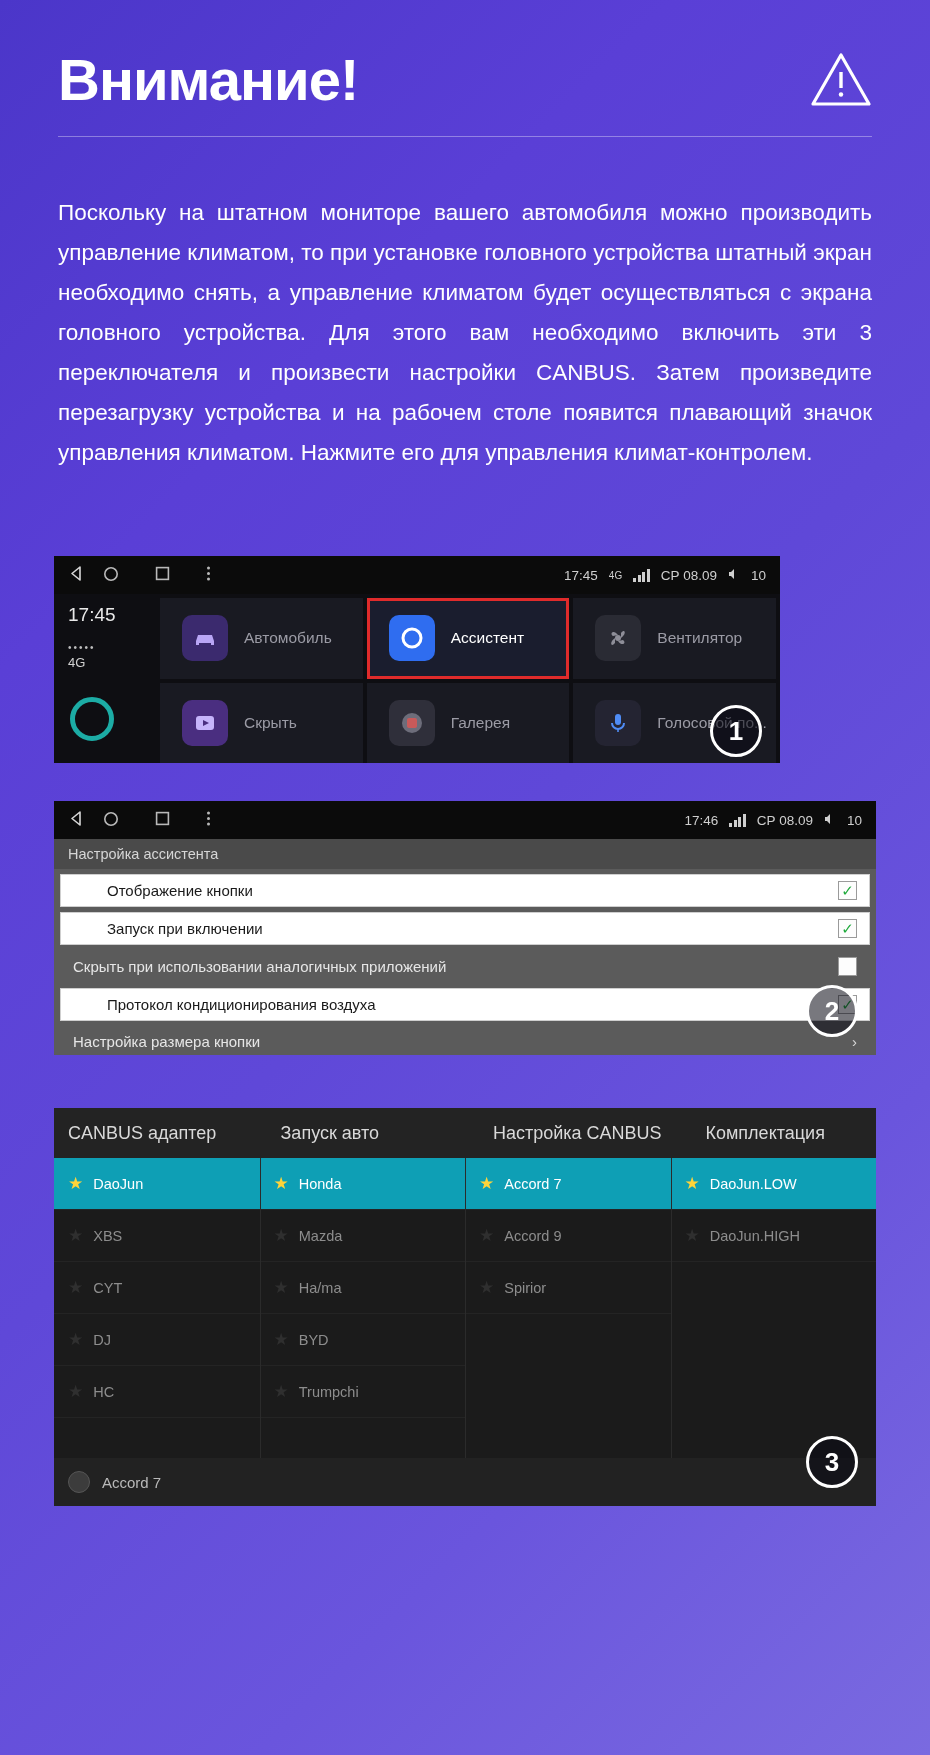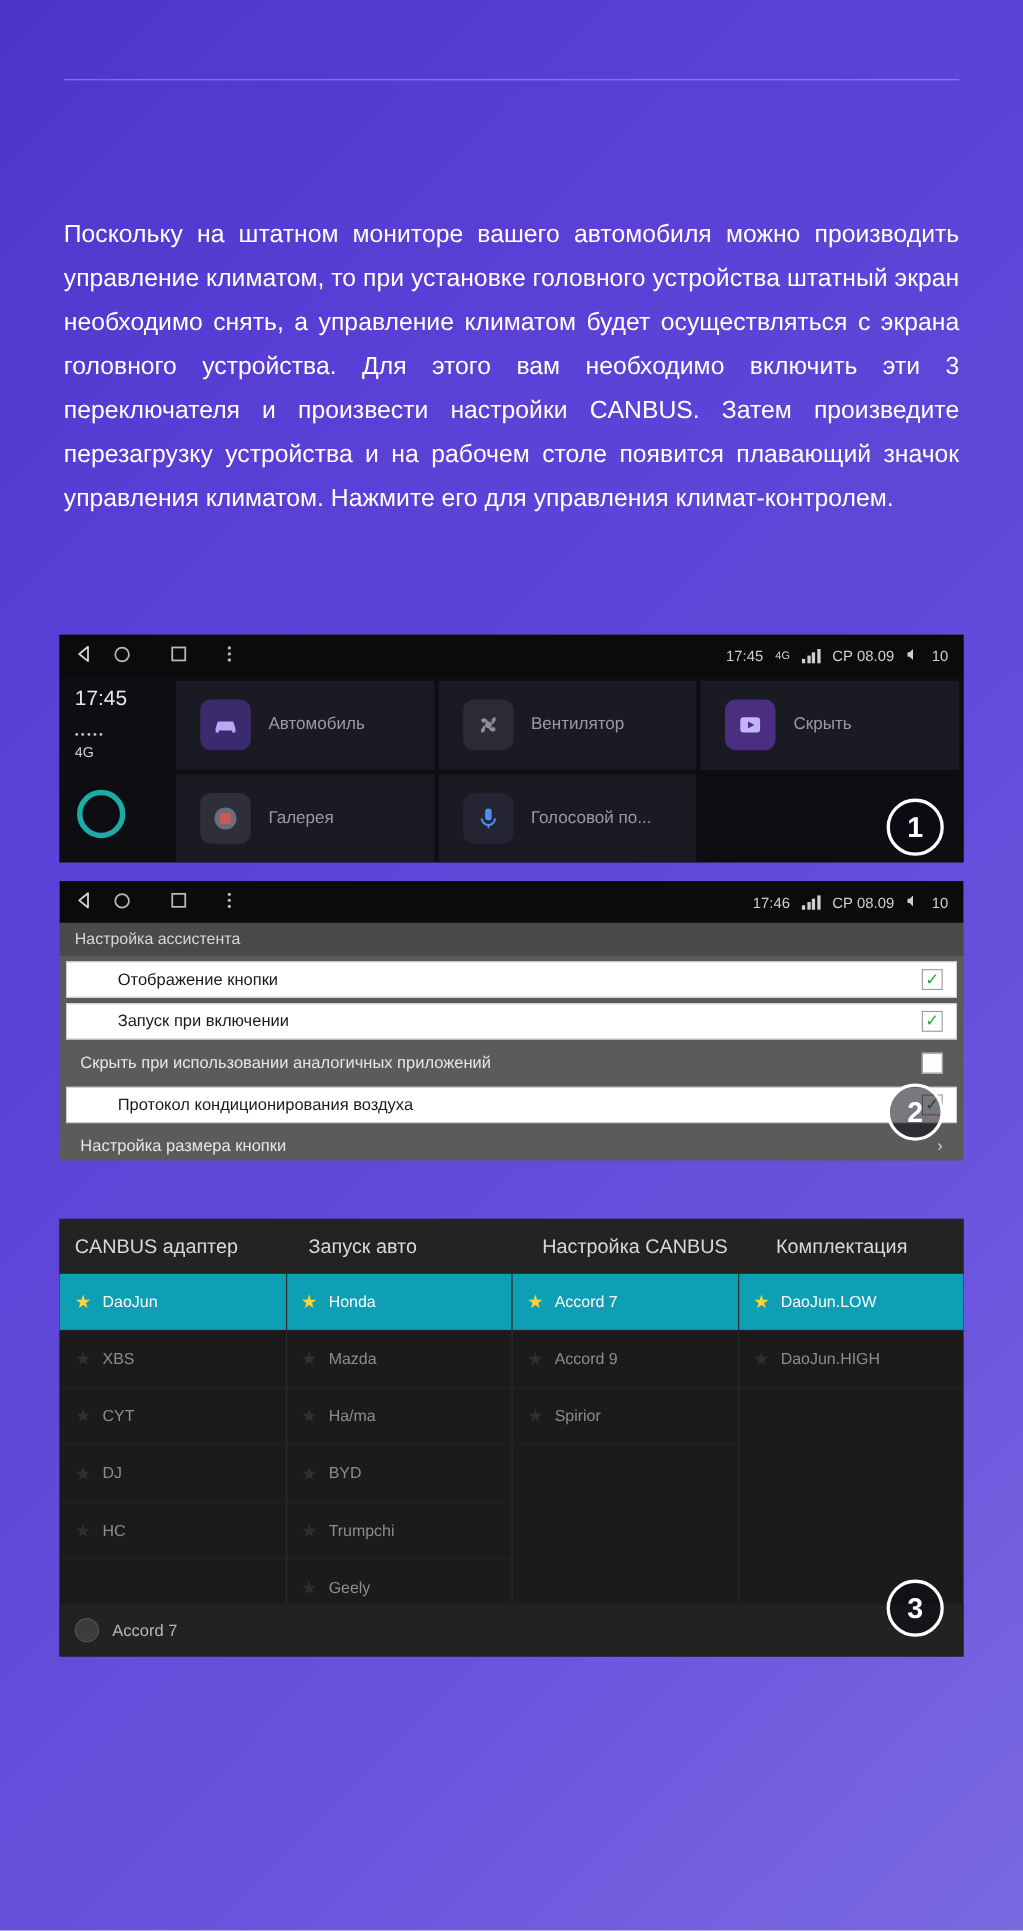--- a/index.html
+++ b/index.html
@@ -115,22 +115,22 @@
     background: #cfcfcf;
   }
   .sig-bars i:nth-child(1){height:4px}
   .sig-bars i:nth-child(2){height:7px}
   .sig-bars i:nth-child(3){height:10px}
   .sig-bars i:nth-child(4){height:13px}
   .net-label { font-size: 10px; vertical-align: super; }
 
   
   #panel1 {
-    left: 54px; top: 577px;
-    width: 822px; height: 207px;
+    left: 54px; top: 556px;
+    width: 726px; height: 207px;
   }
   #panel1 .body {
     position: relative;
     height: 169px;
     background: #0e0e12;
     display: flex;
   }
   .left-col {
     width: 106px;
     padding: 10px 0 0 14px;
@@ -299,20 +299,30 @@
     width: 1px;
     background: #2b2b2b;
   }
 </style>
 </head>
 <body>
 
 <div class="page">
 
   <div class="header">
+    <div class="header-row">
+      <div class="title">Внимание!</div>
+      <div class="warn-icon">
+        <svg width="62" height="58" viewBox="0 0 62 58">
+          <path d="M31 4 L59 53 L3 53 Z" fill="none" stroke="#ffffff" stroke-width="3.2" stroke-linejoin="round"></path>
+          <rect x="29.3" y="21" width="3.4" height="16" fill="#ffffff"></rect>
+          <circle cx="31" cy="43.5" r="2.2" fill="#ffffff"></circle>
+        </svg>
+      </div>
+    </div>
     <div class="divider"></div>
   </div>
 
   <div class="intro">Поскольку на штатном мониторе вашего автомобиля можно производить управление климатом, то при установке головного устройства штатный экран необходимо снять, а управление климатом будет осуществляться с экрана головного устройства. Для этого вам необходимо включить эти 3 переключателя и произвести настройки CANBUS. Затем произведите перезагрузку устройства и на рабочем столе появится плавающий значок управления климатом. Нажмите его для управления климат-контролем.</div>
 
   <div class="panel" id="panel1">
     <div class="statusbar">
       <span class="ic">
         <svg width="17" height="17" viewBox="0 0 17 17">
             <path d="M12 2 L4 8.5 L12 15 Z" fill="none" stroke="#d8d8d8" stroke-width="1.6" stroke-linejoin="round"></path>
@@ -366,20 +376,28 @@
 
         <div class="tile">
           <span class="tile-ic" style="background:#3b2a6e;">
             <svg width="26" height="26" viewBox="0 0 26 26">
                 <path d="M4 16 l2-6 h14 l2 6 v4 h-3 v-2 H7 v2 H4 Z" fill="#b9a6f5"></path>
               </svg>
           </span>
           <span class="tile-lb">Автомобиль</span>
         </div>
 
+        <div class="tile sel">
+          <span class="tile-ic" style="background:#2f6df0;">
+            <svg width="30" height="30" viewBox="0 0 30 30">
+                <circle cx="15" cy="15" r="9" fill="none" stroke="#ffffff" stroke-width="3"></circle>
+              </svg>
+          </span>
+          <span class="tile-lb">Ассистент</span>
+        </div>
 
         <div class="tile">
           <span class="tile-ic" style="background:#2a2b34;">
             <svg width="26" height="26" viewBox="0 0 26 26">
                 <circle cx="13" cy="13" r="3" fill="#8e8e98"></circle>
                 <path d="M13 10 C9 4 4 8 8 11 Z M16 13 C22 9 20 3 16 8 Z M13 16 C17 22 22 18 18 15 Z M10 13 C4 17 6 23 10 18 Z" fill="#8e8e98"></path>
               </svg>
           </span>
           <span class="tile-lb">Вентилятор</span>
         </div>
@@ -537,24 +555,20 @@
             <span>Ha/ma</span>
           </div>
         <div class="cb-cell">
             <span class="star">★</span>
             <span>BYD</span>
           </div>
         <div class="cb-cell">
             <span class="star">★</span>
             <span>Trumpchi</span>
           </div>
-        <div class="cb-cell">
-            <span class="star">★</span>
-            <span>Geely</span>
-          </div>
       </div>
 
       <div class="cb-col">
         <div class="cb-cell sel">
             <span class="star">★</span>
             <span>Accord 7</span>
           </div>
         <div class="cb-cell">
             <span class="star">★</span>
             <span>Accord 9</span>

